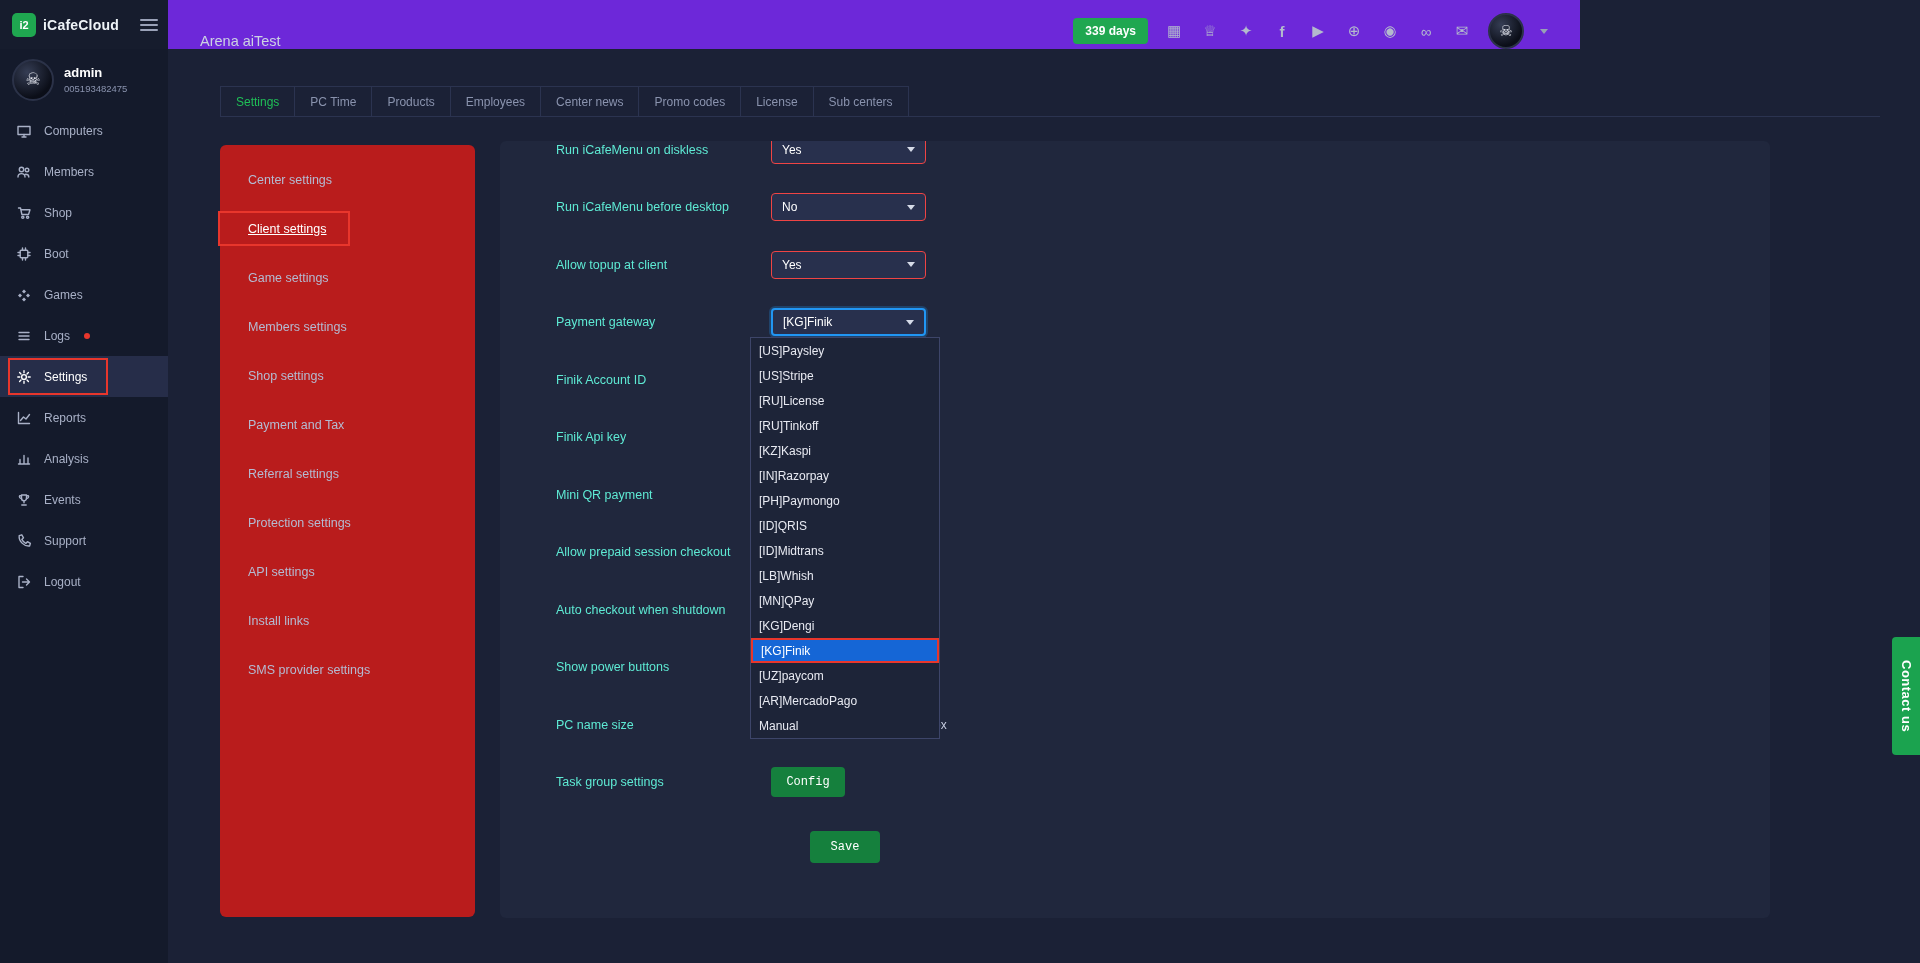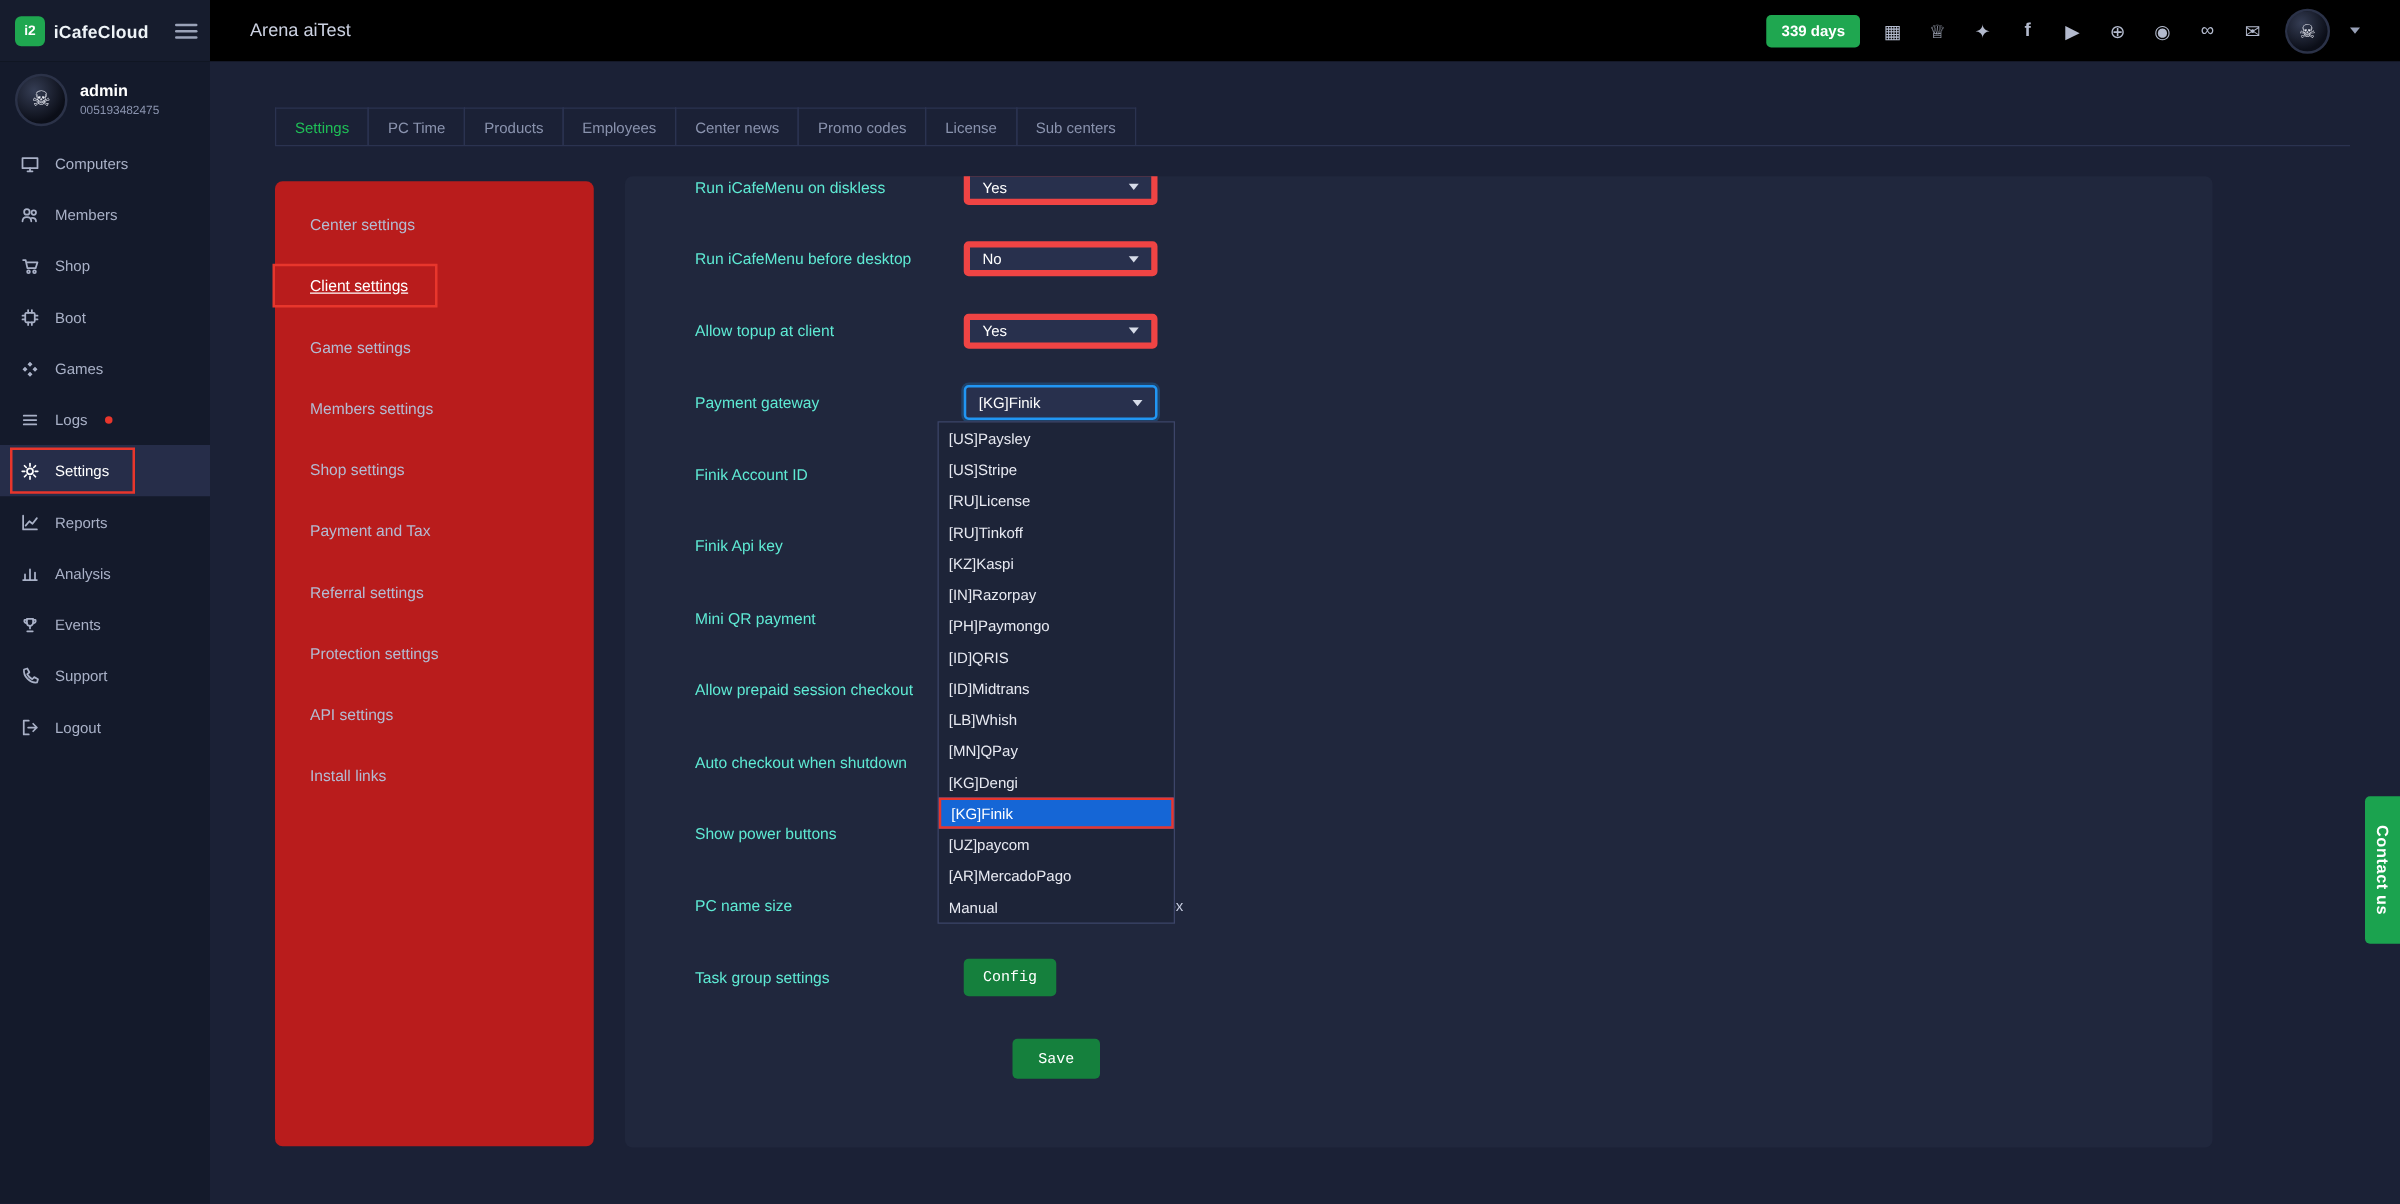--- a/index.html
+++ b/index.html
@@ -6,21 +6,21 @@
   html,body { width:1920px; height:963px; }
   body {
     background:#1b2136;
     font-family:"Liberation Sans", sans-serif;
     color:#e8eaf2;
     overflow:hidden;
     position:relative;
   }
 
   
-  .topbar { position:absolute; top:0; left:0; width:1920px; height:49px; background:#000000; display:flex; align-items:center; z-index:6; }
+  .topbar { position:absolute; top:0; left:0; width:1580px; height:49px; background:#6d28d9; display:flex; align-items:flex-end; z-index:6; }
   .topbar-left { width:168px; height:100%; background:#161c2d; display:flex; align-items:center; padding:0 10px 0 12px; }
   .logo-mark { width:24px; height:24px; border-radius:5px; background:#1fa750; color:#fff; font-size:11px; font-weight:bold; display:flex; align-items:center; justify-content:center; }
   .logo-text { margin-left:7px; font-size:14px; font-weight:bold; color:#eef3f7; letter-spacing:.2px; }
   .hamburger { margin-left:auto; width:18px; display:flex; flex-direction:column; gap:3px; cursor:pointer; }
   .hamburger span { display:block; height:2px; background:#9aa2b8; border-radius:1px; }
   .center-name { margin-left:32px; font-size:14.5px; color:#ccd2e2; }
   .topbar-right { margin-left:auto; display:flex; align-items:center; gap:16px; padding-right:32px; }
   .days-badge { background:#1fa750; color:#fff; font-size:12px; font-weight:bold; padding:6px 12px; border-radius:4px; }
   .tb-icon { font-size:15px; color:#b3bacd; width:20px; text-align:center; cursor:pointer; }
   .tb-avatar { width:36px; height:36px; border-radius:50%; background:radial-gradient(circle at 35% 30%, #353d54, #0b0e18 70%); border:2px solid #2b3248; display:flex; align-items:center; justify-content:center; font-size:15px; color:#e8eaf2; cursor:pointer; }
@@ -48,21 +48,21 @@
   .tab.active { color:#1fbf57; }
 
   .settings-nav { position:absolute; left:52px; top:96px; width:255px; height:772px; background:#b91c1c; border-radius:6px; padding-top:10px; }
   .snav-item { height:49px; display:flex; align-items:center; padding:0 28px; font-size:12.5px; color:#b4bbd2; cursor:pointer; position:relative; }
   .snav-item.active { color:#ffffff;text-decoration:underline; }
 
   .form-panel { position:absolute; left:332px; top:92px; width:1270px; height:777px; background:#20273d; border-radius:6px; overflow:hidden; padding-left:35px; }
   .frow { height:57.5px; display:flex; align-items:center; }
   .frow.first { margin-top:-20px; }
   .flabel { width:215px; font-size:12.5px; color:#5eead4; flex:0 0 auto;margin-left:21px; }
-  .fselect { width:155px; height:28px; background:#28304d; border:5px solid #ef4444; border-radius:4px; color:#fff; font-size:12px; display:flex; align-items:center; padding:0 10px; cursor:pointer; }
+  .fselect { width:155px; height:28px; background:#28304d; border:1px solid #ef4444; border-radius:4px; color:#fff; font-size:12px; display:flex; align-items:center; padding:0 10px; cursor:pointer; }
   .fselect .caret { margin-left:auto; border-top-color:#d6dbe8; }
   .fselect.open { border:2px solid #2196f3; box-shadow:0 0 0 2px rgba(33,150,243,.25); }
   .finput { width:155px; height:28px; background:#28304d; border:1px solid #3d4569; border-radius:4px; color:#fff; font-size:12px; padding:0 10px; }
   .fsuffix { margin-left:8px; font-size:12px; color:#c6cde0; }
   .btn { background:#15803d; color:#fff; border:none; border-radius:4px; font-size:12px; font-family:Liberation Mono, monospace; cursor:pointer; }
   .btn-config { width:74px; height:30px; }
   .btn-save { position:absolute; left:310px; top:690px; width:70px; height:32px; }
 
   .pay-dropdown { position:absolute; left:250px; top:196px; width:190px; background:#1d2438; border:1px solid #3d4569; z-index:10; }
   .pd-option { height:25px; display:flex; align-items:center; padding:0 8px; font-size:12px; color:#e8eaf2; cursor:pointer; }
@@ -239,20 +239,21 @@
       <div class="annot" style="left:-2px; top:7px; width:132px; height:35px;"></div>
     </div>
     <div class="snav-item">Game settings</div>
     <div class="snav-item">Members settings</div>
     <div class="snav-item">Shop settings</div>
     <div class="snav-item">Payment and Tax</div>
     <div class="snav-item">Referral settings</div>
     <div class="snav-item">Protection settings</div>
     <div class="snav-item">API settings</div>
     <div class="snav-item">Install links</div>
+    <div class="snav-item">SMS provider settings</div>
   </div>
 
   <div class="form-panel">
 
     <div class="frow first">
       <div class="flabel">Run iCafeMenu on diskless</div>
       <div class="fselect">
         <span>Yes</span>
         <span class="caret"></span>
       </div>

